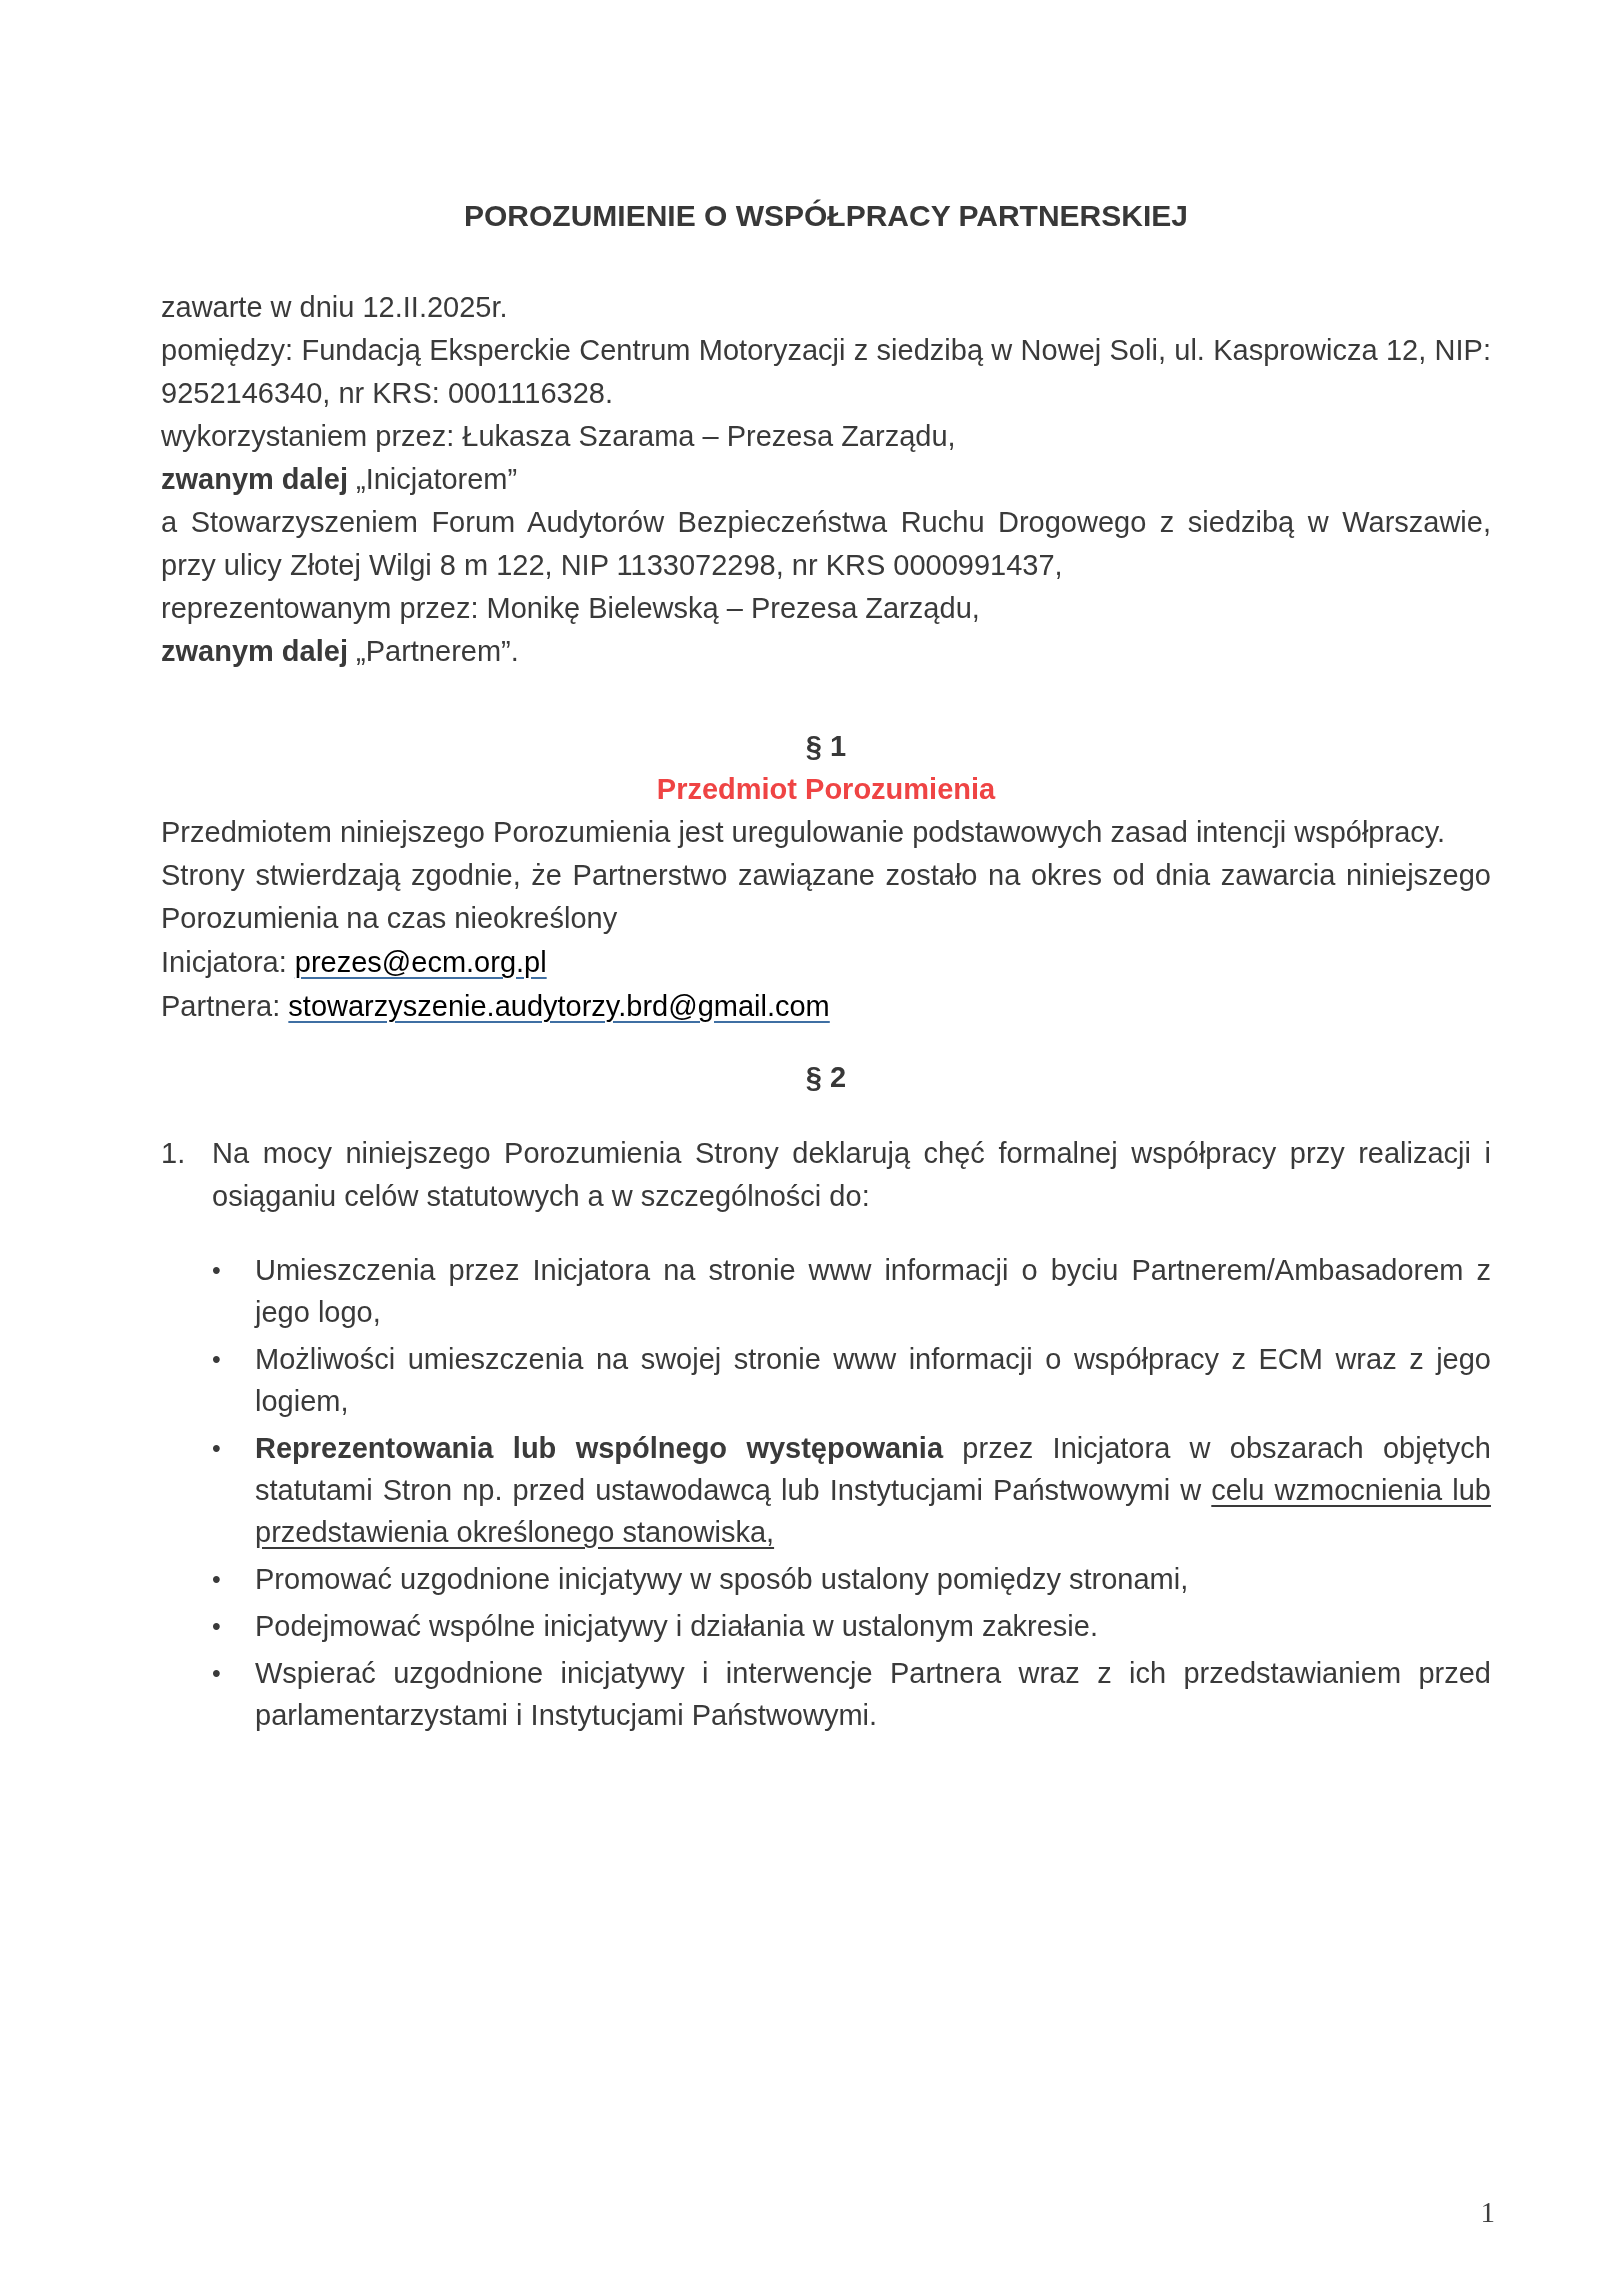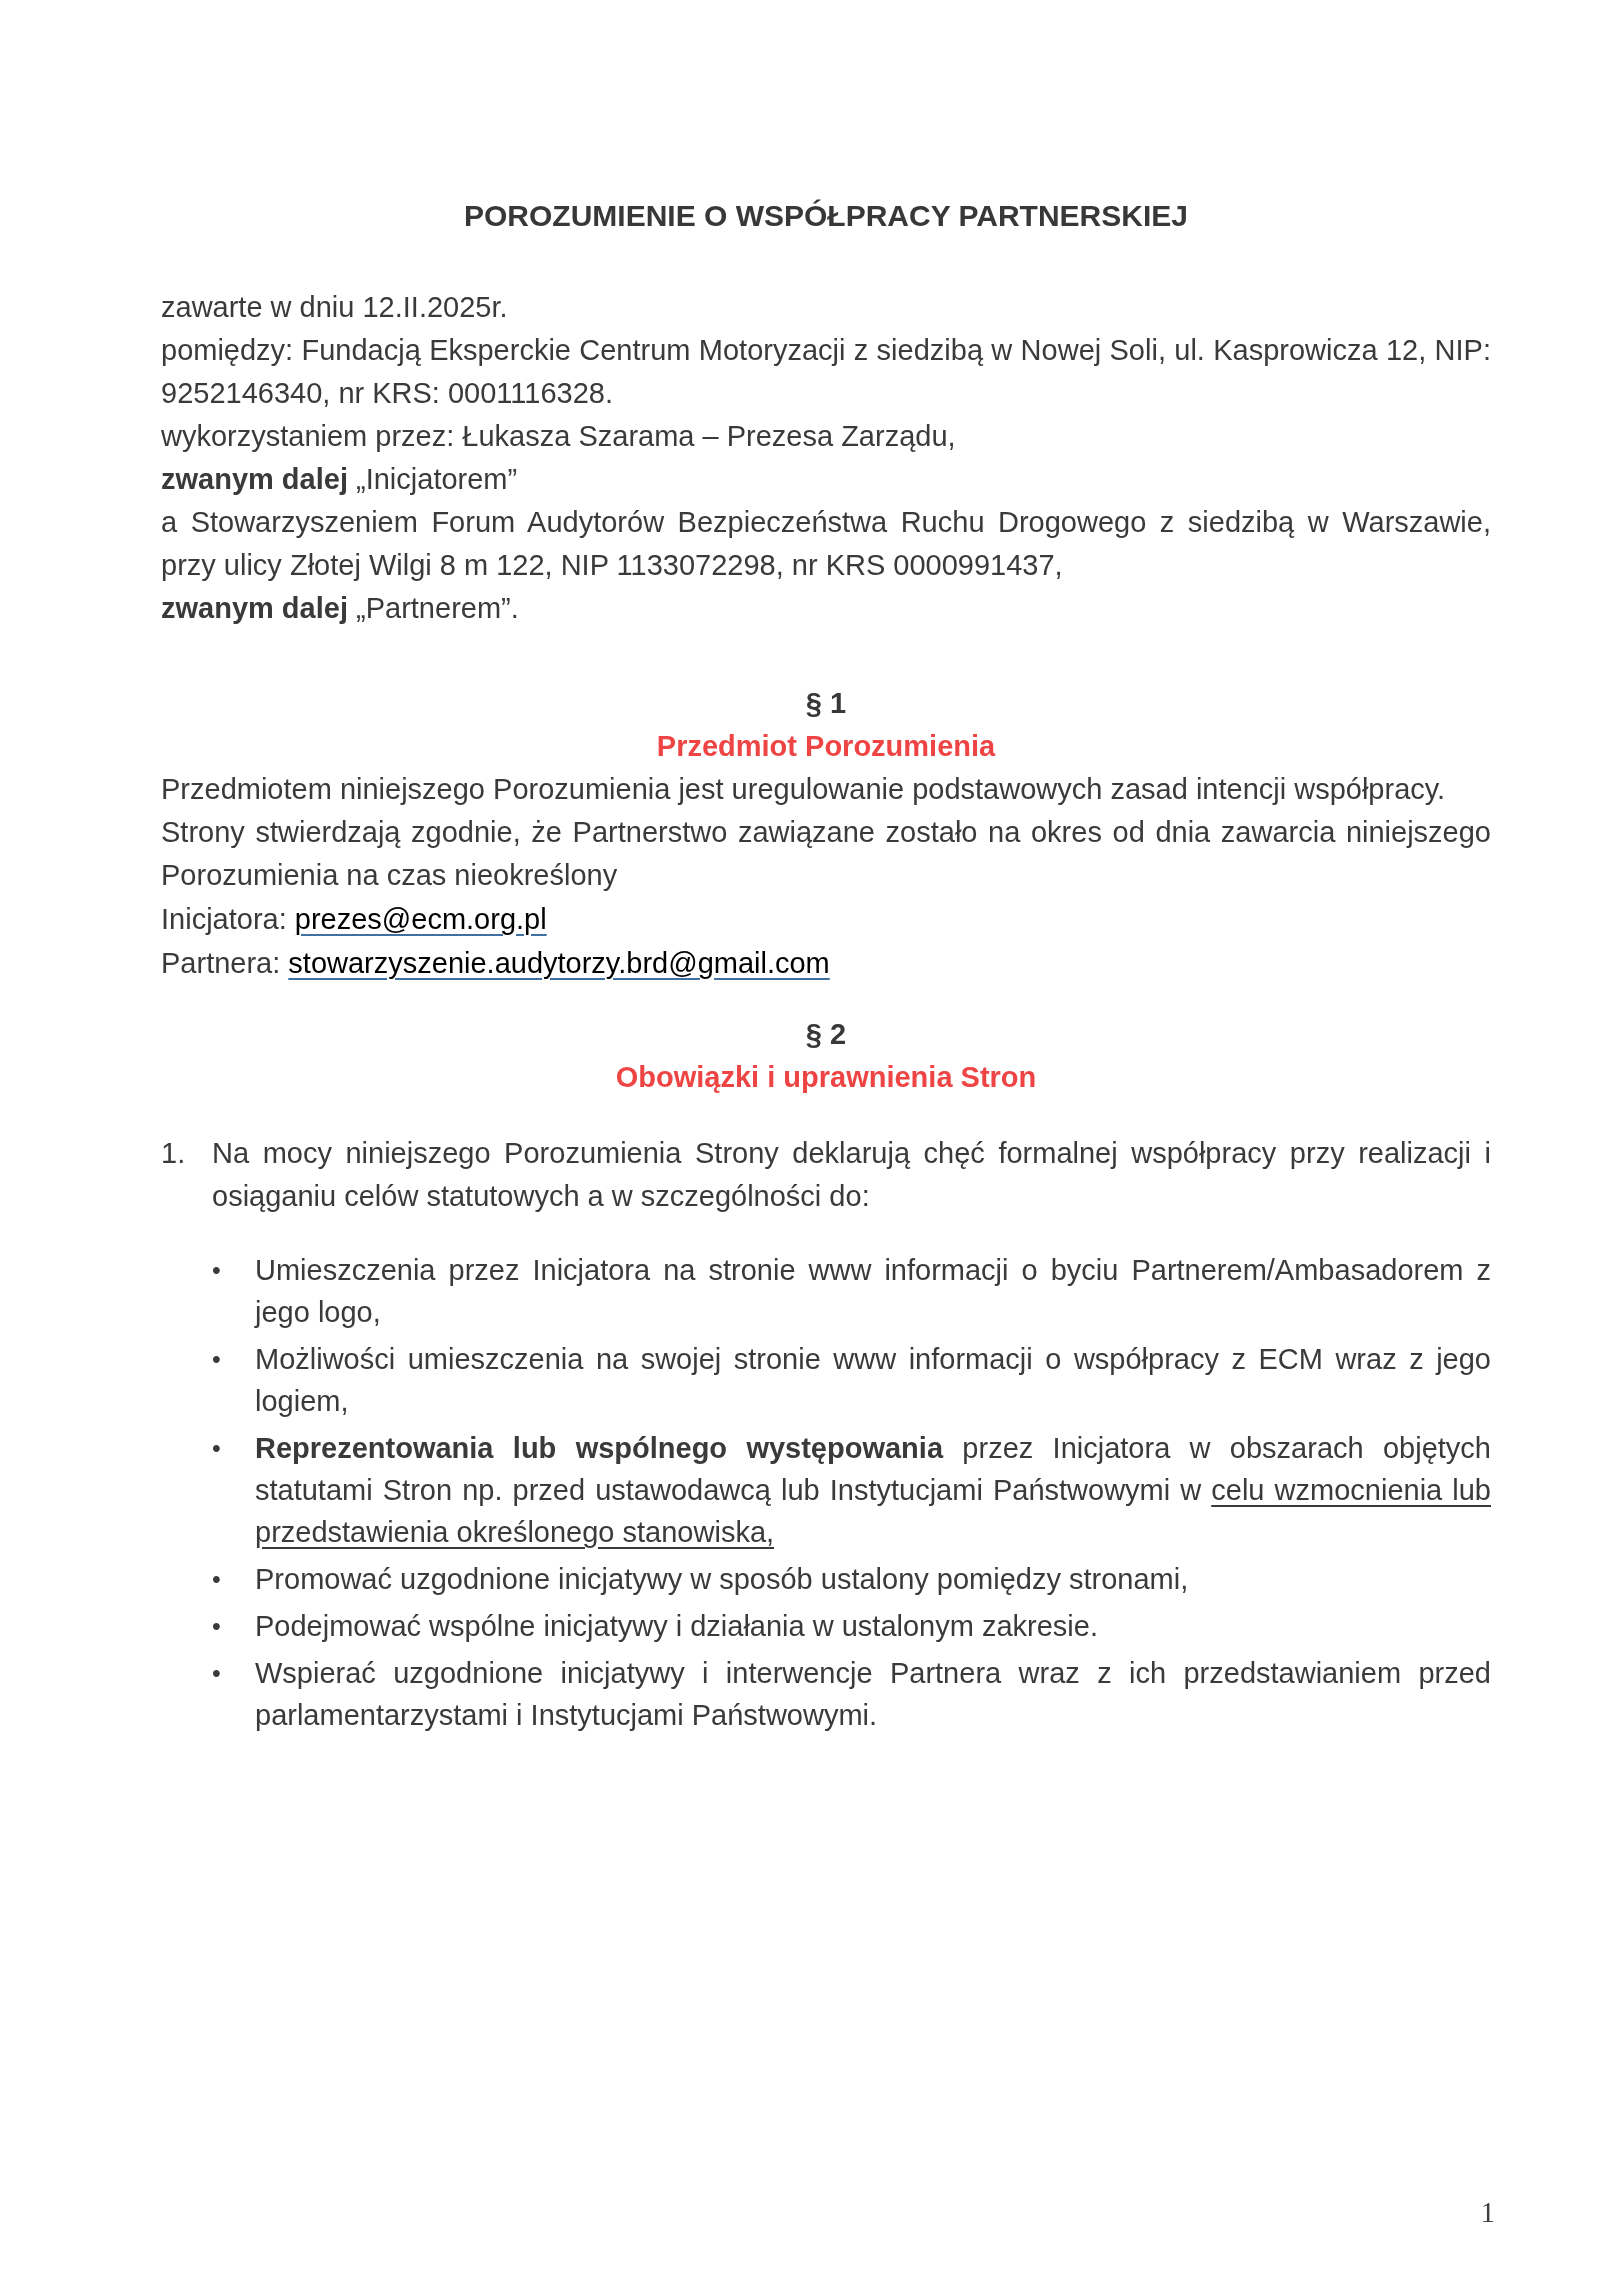--- a/index.html
+++ b/index.html
@@ -114,37 +114,37 @@
   <p>zawarte w dniu 12.II.2025r.</p>
 
   <p class="justify">pomiędzy: Fundacją Eksperckie Centrum Motoryzacji z siedzibą w Nowej Soli, ul. Kasprowicza 12, NIP: 9252146340, nr KRS: 0001116328.</p>
 
   <p class="mt-70">wykorzystaniem przez: Łukasza Szarama – Prezesa Zarządu,</p>
 
   <p class="mt-22"><span class="bold">zwanym dalej</span><span> „Inicjatorem”</span></p>
 
   <p class="justify mt-22">a Stowarzyszeniem Forum Audytorów Bezpieczeństwa Ruchu Drogowego z siedzibą w Warszawie, przy ulicy Złotej Wilgi 8 m 122, NIP 1133072298, nr KRS 0000991437,</p>
 
+  <p class="mt-55">reprezentowanym przez: Monikę Bielewską – Prezesa Zarządu,</p>
 
   <p class="mt-22"><span class="bold">zwanym dalej</span><span> „Partnerem”.</span></p>
 
   <div class="section-number mt-80">§ 1</div>
   <div class="section-heading">Przedmiot Porozumienia</div>
 
   <p class="mt-50">Przedmiotem niniejszego Porozumienia jest uregulowanie podstawowych zasad intencji współpracy.</p>
 
   <p class="justify mt-52">Strony stwierdzają zgodnie, że Partnerstwo zawiązane zostało na okres od dnia zawarcia niniejszego Porozumienia na czas nieokreślony</p>
 
 
   <p class="mail-line"><span>Inicjatora: </span><a class="mail-link">prezes@ecm.org.pl</a></p>
 
   <p class="mail-line"><span>Partnera: </span><a class="mail-link">stowarzyszenie.audytorzy.brd@gmail.com</a></p>
 
   <div class="section-number mt-42">§ 2</div>
-  <div class="section-heading">Obowiązki i uprawnienia Stron</div>
 
   <div class="num-item mt-50">
     <span class="item-number">1.</span>
     <p class="item-text justify">Na mocy niniejszego Porozumienia Strony deklarują chęć formalnej współpracy przy realizacji i osiąganiu celów statutowych a w szczególności do:</p>
   </div>
 
   <div class="bullet-list">
 
     <div class="bullet-row">
       <span class="bullet-marker">•</span>

